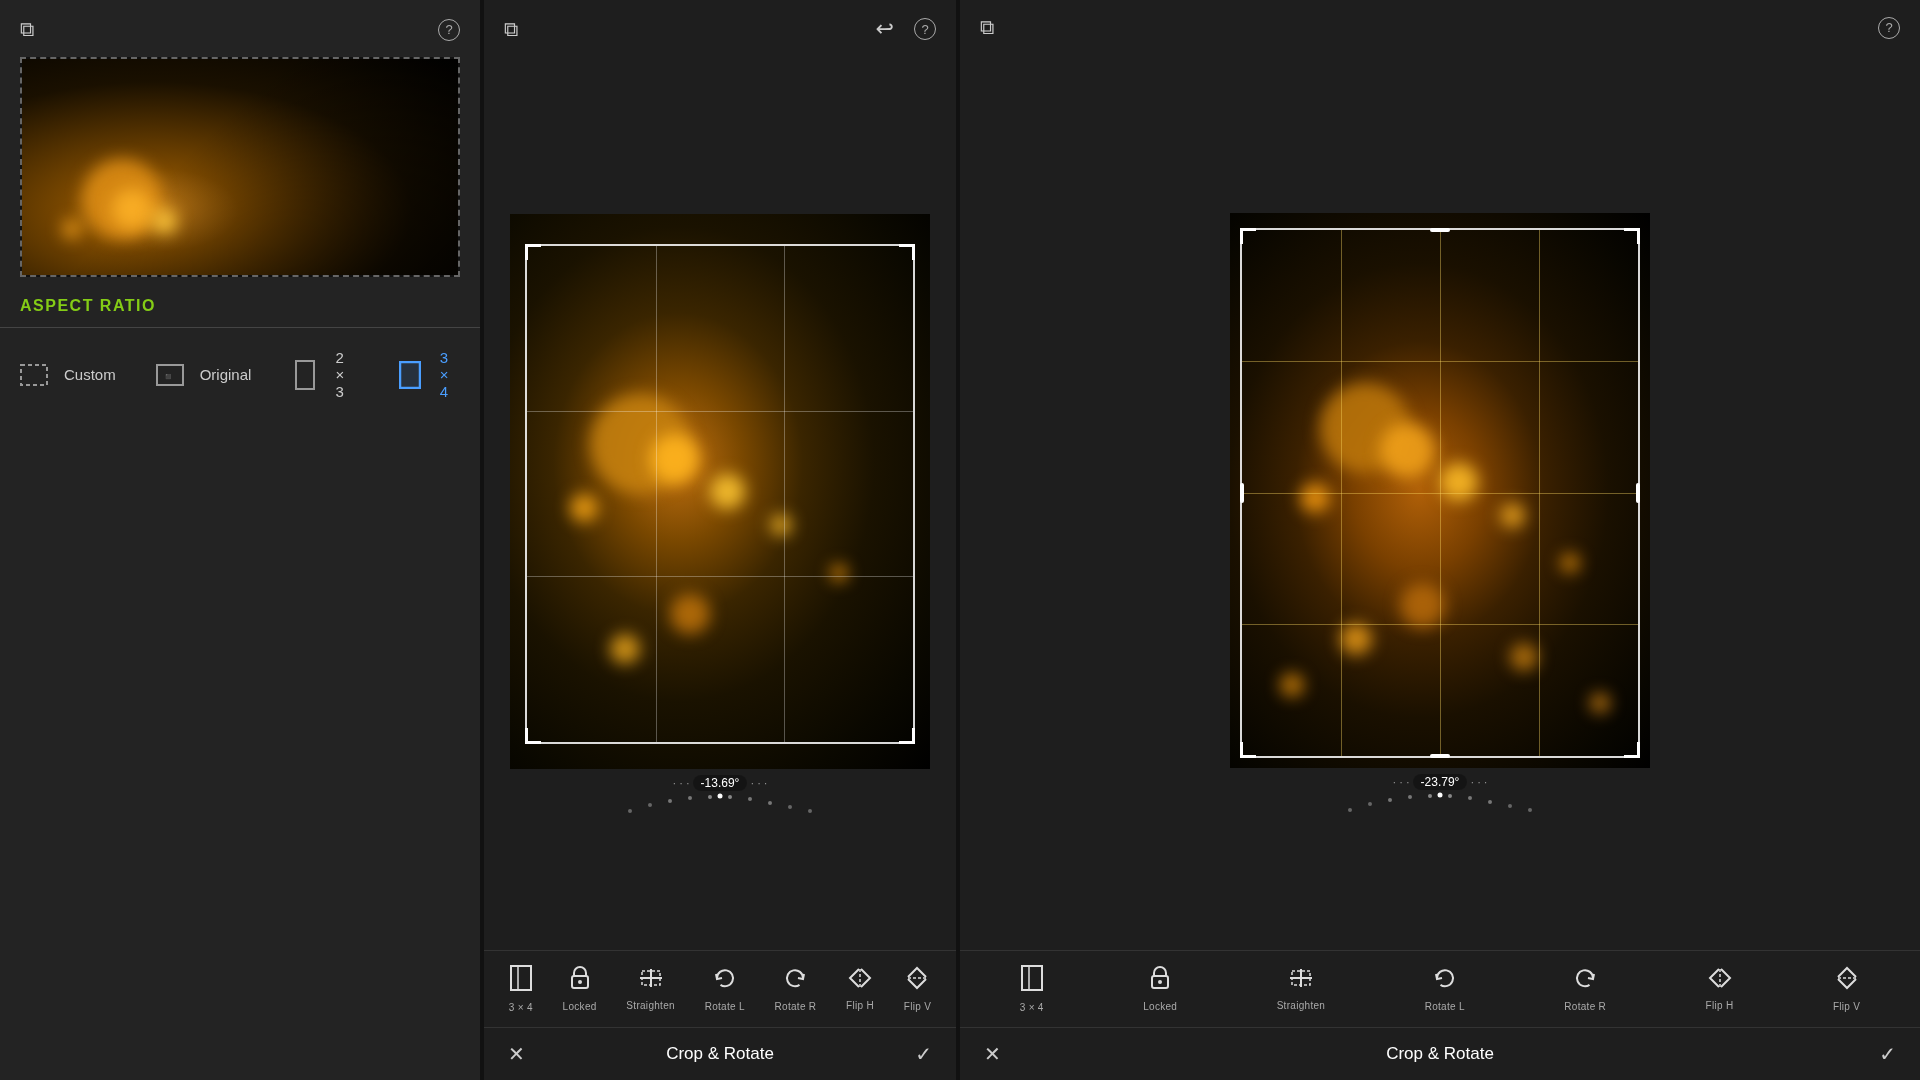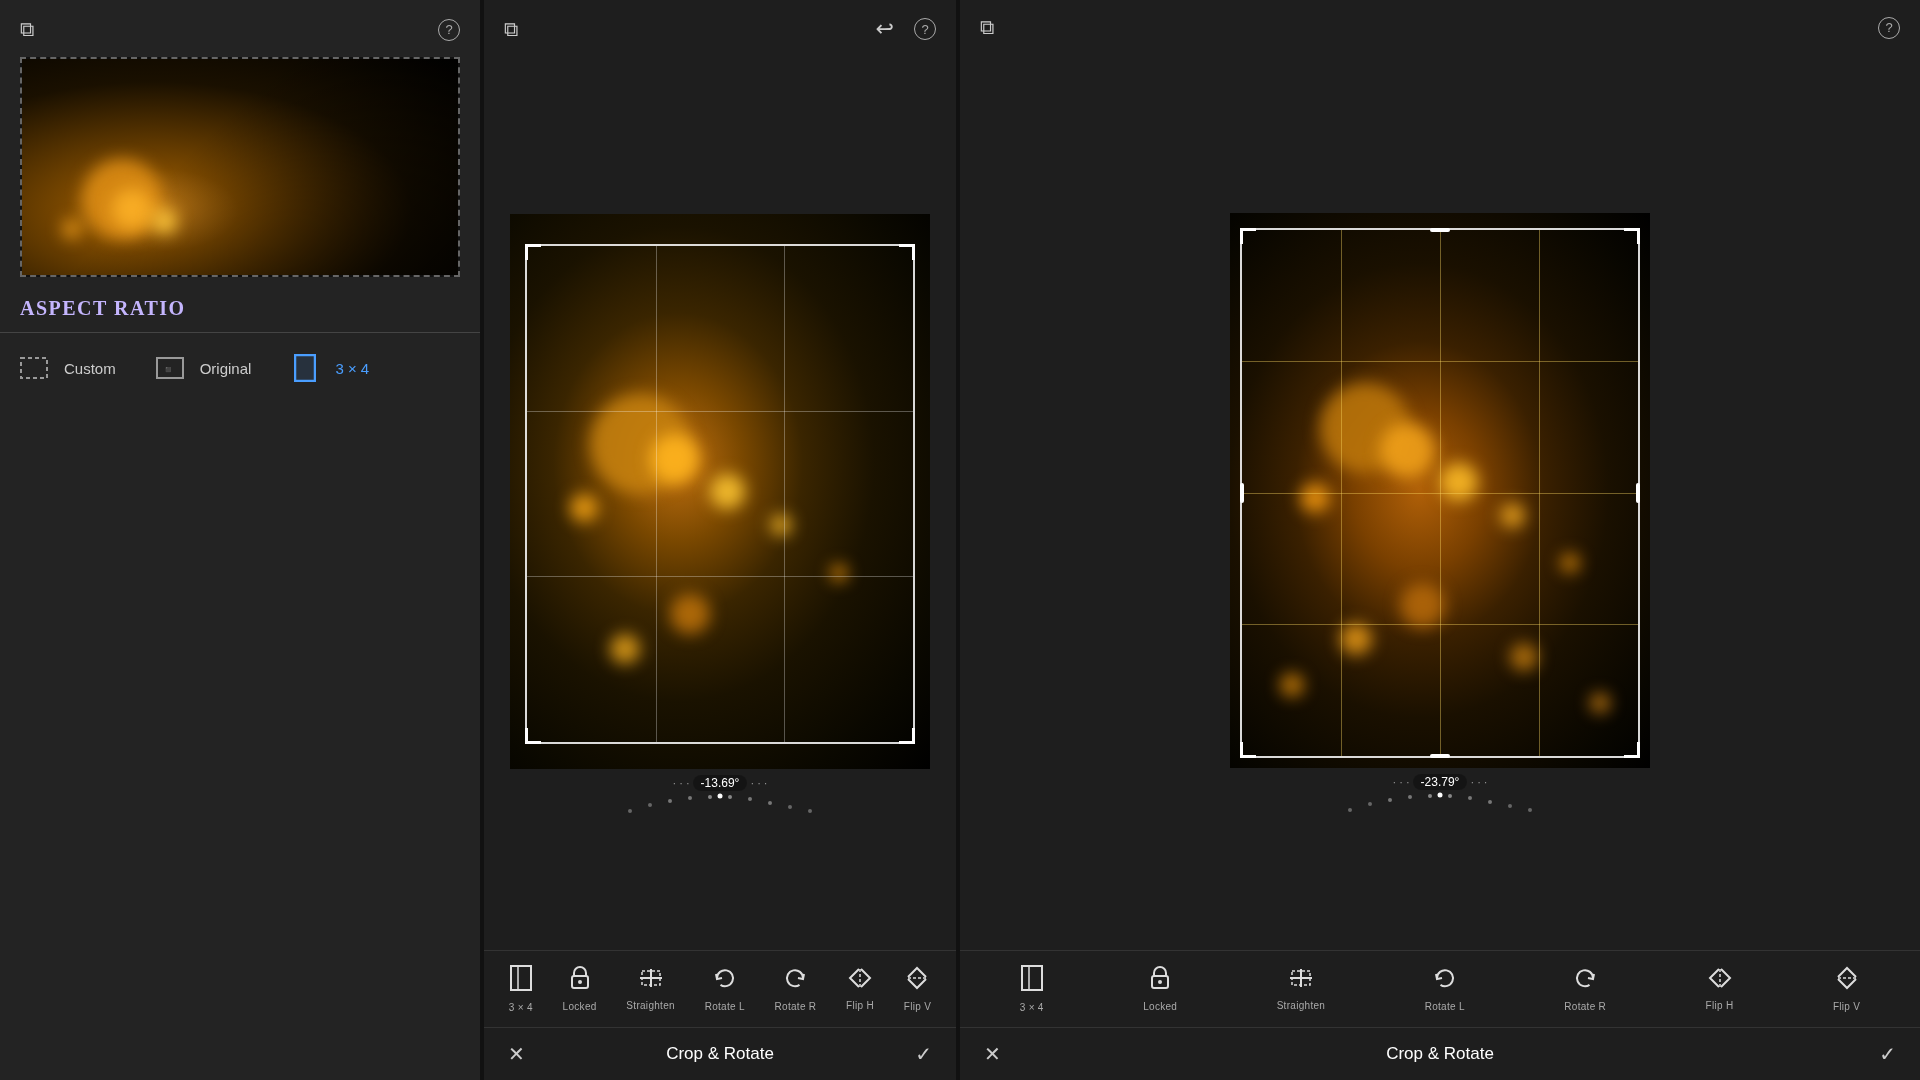--- a/index.html
+++ b/index.html
@@ -59,26 +59,25 @@
       background: radial-gradient(ellipse at 30% 70%, #c8801a 0%, #7a4800 20%, #1a1000 60%, #000 100%);
       position: relative;
     }
     .thumbnail-silhouette {
       position: absolute;
       top: 0; left: 0; right: 0; bottom: 0;
       background: linear-gradient(135deg, transparent 40%, rgba(0,0,0,0.7) 100%);
     }
 
     .aspect-ratio-label {
-      color: #c4b5fd;
-      font-size: 20px;
+      color: #84cc16;
+      font-size: 16px;
       font-weight: 600;
       letter-spacing: 1.5px;
       padding: 0 20px 12px 20px;
-      font-family: Liberation Serif, serif;
     }
     .divider {
       height: 1px;
       background: #444;
       margin: 0 0 8px 0;
     }
 
     .ratio-list {
       display: flex;
       flex-direction: row;
@@ -252,20 +251,28 @@
           <text x="6" y="16" font-size="10" fill="#999" font-family="Arial">◾</text>
         </svg>
       </div>
       <span class="ratio-label">Original</span>
     </div>
 
 
 
 
 
+    <div class="ratio-item">
+      <div class="ratio-icon">
+        <svg width="20" height="30" viewBox="0 0 20 30">
+          <rect x="1" y="1" width="18" height="28" fill="none" stroke="#999" stroke-width="2"></rect>
+        </svg>
+      </div>
+      <span class="ratio-label">2 × 3</span>
+    </div>
 
     <div class="ratio-item active">
       <div class="ratio-icon">
         <svg width="22" height="28" viewBox="0 0 22 28">
           <rect x="1" y="1" width="20" height="26" fill="rgba(74,158,255,0.12)" stroke="#4a9eff" stroke-width="2.5"></rect>
         </svg>
       </div>
       <span class="ratio-label" style="color:#4a9eff;">3 × 4</span>
     </div>
 

